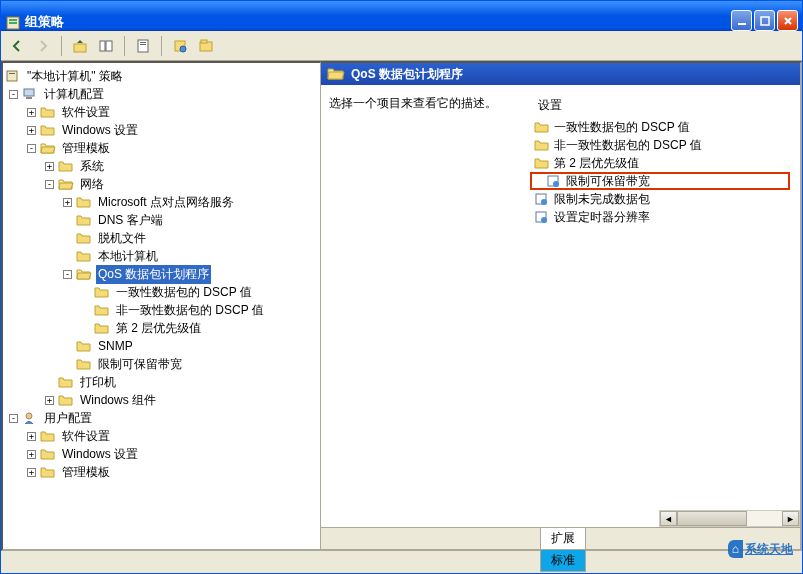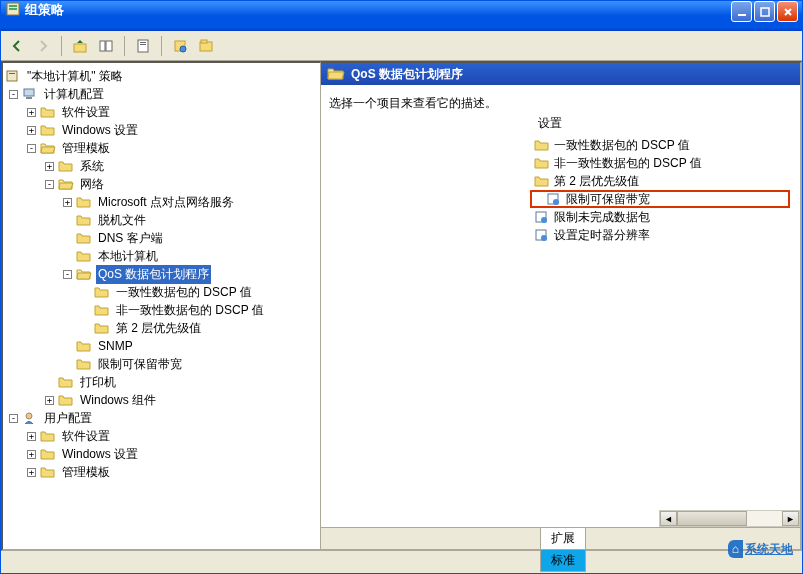--- a/index.html
+++ b/index.html
@@ -1,18 +1,18 @@
 <!DOCTYPE html>
 <html><head>
 <meta charset="utf-8">
 <style>
 * { box-sizing: border-box; margin: 0; padding: 0; font-family: "SimSun", Tahoma, sans-serif; font-size: 12px; }
 body { background: #fff; overflow: hidden; }
 .window { width: 803px; height: 574px; background: #ece9d8; border: 1px solid #0054e3; }
-.titlebar { height: 30px; background: linear-gradient(to bottom, #3a93ff 0%, #0054e3 50%, #0054e3 90%, #003dc3 100%); display: flex; align-items: flex-start; padding: 0 4px; color: #fff; font-weight: bold; }
+.titlebar { height: 30px; background: linear-gradient(to bottom, #3a93ff 0%, #0054e3 50%, #0054e3 90%, #003dc3 100%); display: flex; align-items: flex-end; padding: 0 4px; color: #fff; font-weight: bold; }
 .titlebar-icon { width: 16px; height: 16px; margin-right: 4px; }
 .titlebar-text { flex: 1; font-size: 13px; }
 .win-btns { display: flex; gap: 2px; }
 .win-btn { width: 21px; height: 21px; border: 1px solid #fff; border-radius: 3px; display: flex; align-items: center; justify-content: center; font-family: Arial; font-weight: bold; cursor: pointer; }
 .win-btn.min, .win-btn.max { background: linear-gradient(#7ba6e8, #3c6bd3); color: #fff; }
 .win-btn.close { background: linear-gradient(#f59073, #d93400); color: #fff; }
 .menubar { height: 22px; display: flex; align-items: center; padding: 0 4px; gap: 2px; border-bottom: 1px solid #aca899; }
 .menu-item { padding: 2px 6px; cursor: pointer; }
 .toolbar { height: 30px; display: flex; align-items: center; padding: 0 4px; gap: 2px; border-bottom: 1px solid #aca899; background: #ece9d8; }
 .tb-btn { width: 24px; height: 24px; display: flex; align-items: center; justify-content: center; border: 1px solid transparent; cursor: pointer; }
@@ -23,21 +23,21 @@
 .tree-node { display: flex; align-items: center; height: 18px; white-space: nowrap; cursor: pointer; }
 .tree-toggle { width: 9px; height: 9px; border: 1px solid #808080; display: inline-flex; align-items: center; justify-content: center; font-size: 9px; line-height: 7px; margin-right: 4px; background: #fff; font-family: monospace; }
 .tree-spacer { display: inline-block; width: 13px; }
 .tree-icon { width: 16px; height: 14px; margin-right: 4px; display: inline-flex; align-items: center; justify-content: center; }
 .tree-label { padding: 1px 2px; }
 .tree-label.selected { background: #316ac5; color: #fff; }
 .indent { display: inline-block; }
 .header-bar { height: 22px; background: linear-gradient(#2961d0, #1e48b0); color: #fff; display: flex; align-items: center; padding: 0 6px; font-weight: bold; font-size: 13px; }
 .header-bar .folder-ico { margin-right: 6px; }
 .desc-text { padding: 10px 8px; color: #000; }
-.right-list { position: absolute; right: 10px; top: 48px; width: 260px; }
+.right-list { position: absolute; right: 10px; top: 30px; width: 260px; }
 .setting-header { padding: 4px 8px; border-bottom: 0; font-size: 12px; }
 .list-item { display: flex; align-items: center; height: 18px; padding: 0 4px; cursor: pointer; }
 .list-item .tree-icon { margin-right: 4px; }
 .highlighted { border: 2px solid #d93400; padding: 1px 14px; }
 .tabs { position: absolute; bottom: 0; left: 0; right: 0; height: 22px; display: flex; align-items: center; border-top: 1px solid #aca899; background: #ece9d8; padding-left: 4px; flex-direction: column; }
 .tab { padding: 2px 10px; border: 1px solid #aca899; border-top: 0; background: #0ea5e9; margin-right: -1px; cursor: pointer; }
 .tab.active { background: #fff; }
 .scrollbar-h { position: absolute; bottom: 22px; right: 0; left: 338px; height: 17px; background: #f0ede0; border: 1px solid #cdcabf; display: flex; }
 .sb-btn { width: 17px; height: 15px; background: linear-gradient(#f3f3f0, #d6d3c6); border: 1px solid #aca899; display: flex; align-items: center; justify-content: center; font-size: 9px; }
 .sb-track { flex: 1; background: #f5f3ea; position: relative; }
@@ -212,31 +212,31 @@
           <span class="tree-label">Microsoft 点对点网络服务</span>
         </div>
       <div class="tree-node">
           <span class="indent" style="width:60px"></span>
           <span class="tree-spacer"></span>
           <span class="tree-icon">
             <svg width="16" height="14">
               <path d="M1 3 L5 3 L6 5 L14 5 L14 12 L1 12 Z" fill="#f5da7a" stroke="#bfa434"></path>
             </svg>
           </span>
+          <span class="tree-label">DNS 客户端</span>
+        </div>
+      <div class="tree-node">
+          <span class="indent" style="width:60px"></span>
+          <span class="tree-spacer"></span>
+          <span class="tree-icon">
+            <svg width="16" height="14">
+              <path d="M1 3 L5 3 L6 5 L14 5 L14 12 L1 12 Z" fill="#f5da7a" stroke="#bfa434"></path>
+            </svg>
+          </span>
           <span class="tree-label">脱机文件</span>
-        </div>
-      <div class="tree-node">
-          <span class="indent" style="width:60px"></span>
-          <span class="tree-spacer"></span>
-          <span class="tree-icon">
-            <svg width="16" height="14">
-              <path d="M1 3 L5 3 L6 5 L14 5 L14 12 L1 12 Z" fill="#f5da7a" stroke="#bfa434"></path>
-            </svg>
-          </span>
-          <span class="tree-label">DNS 客户端</span>
         </div>
       <div class="tree-node">
           <span class="indent" style="width:60px"></span>
           <span class="tree-spacer"></span>
           <span class="tree-icon">
             <svg width="16" height="14">
               <path d="M1 3 L5 3 L6 5 L14 5 L14 12 L1 12 Z" fill="#f5da7a" stroke="#bfa434"></path>
             </svg>
           </span>
           <span class="tree-label">本地计算机</span>

